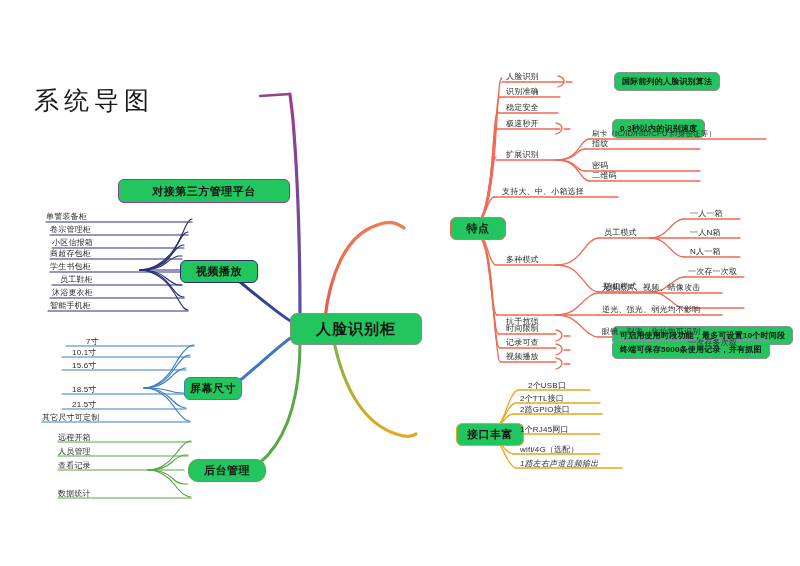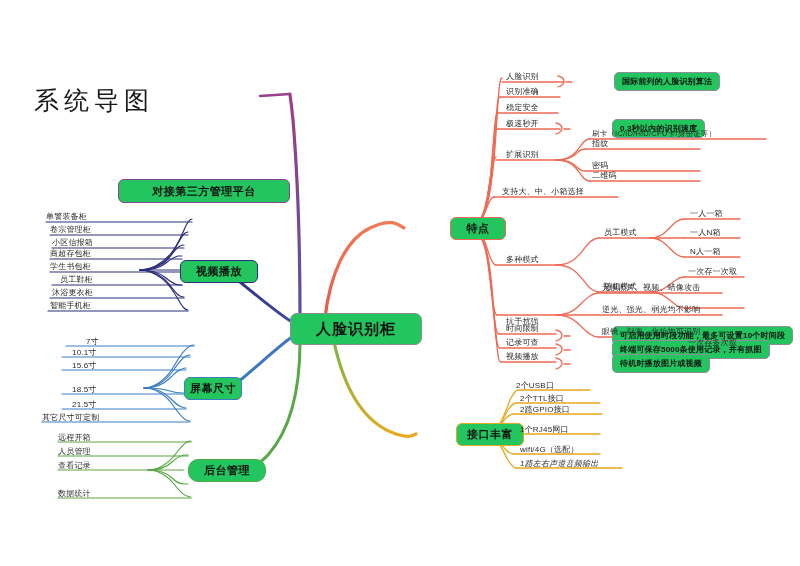--- a/index.html
+++ b/index.html
@@ -328,41 +328,38 @@
   </div>
   <div class="node node-callout" style="left:572px; top:119px; height:19px;">
     <span>0.3秒以内的识别速度</span>
   </div>
   <div class="node node-callout" style="left:572px; top:326px; height:19px;">
     <span>可启用使用时段功能，最多可设置10个时间段</span>
   </div>
   <div class="node node-callout" style="left:572px; top:340px; height:19px;">
     <span>终端可保存5000条使用记录，并有抓图</span>
   </div>
-  <div class="node node-callout" style="left:572px; top:354px; height:19px;">
-    <span>待机时播放图片或视频</span>
-  </div>
 
   <div class="leaf sm" style="left:592px; top:128px;">刷卡（IC/ID/HID/CPU卡/身份证等）</div>
   <div class="leaf" style="left:592px; top:138px;">指纹</div>
   <div class="leaf" style="left:592px; top:160px;">密码</div>
   <div class="leaf" style="left:592px; top:170px;">二维码</div>
 
   <div class="leaf" style="left:604px; top:227px;">员工模式</div>
   <div class="leaf" style="left:604px; top:281px;">随机模式</div>
   <div class="leaf" style="left:690px; top:208px;">一人一箱</div>
   <div class="leaf" style="left:690px; top:227px;">一人N箱</div>
   <div class="leaf" style="left:690px; top:246px;">N人一箱</div>
   <div class="leaf" style="left:688px; top:266px;">一次存一次取</div>
   <div class="leaf" style="left:688px; top:297px;margin-top:40px;">一次存多次取</div>
 
   <div class="leaf" style="left:602px; top:282px;">无惧照片、视频、蜡像攻击</div>
   <div class="leaf" style="left:602px; top:304px;">逆光、强光、弱光均不影响</div>
   <div class="leaf" style="left:602px; top:326px;">眼镜、刘海、化妆均可识别</div>
 
-  <div class="leaf" style="left:516px; top:380px;">2个USB口</div>
+  <div class="leaf" style="left:528px; top:380px;">2个USB口</div>
   <div class="leaf" style="left:520px; top:393px;">2个TTL接口</div>
   <div class="leaf" style="left:520px; top:404px;">2路GPIO接口</div>
   <div class="leaf" style="left:520px; top:424px;">1个RJ45网口</div>
   <div class="leaf" style="left:520px; top:444px;">wifi/4G（选配）</div>
   <div class="leaf" style="left:520px; top:458px;font-style:italic;">1路左右声道音频输出</div>
 
 </div>
 
 </body></html>

